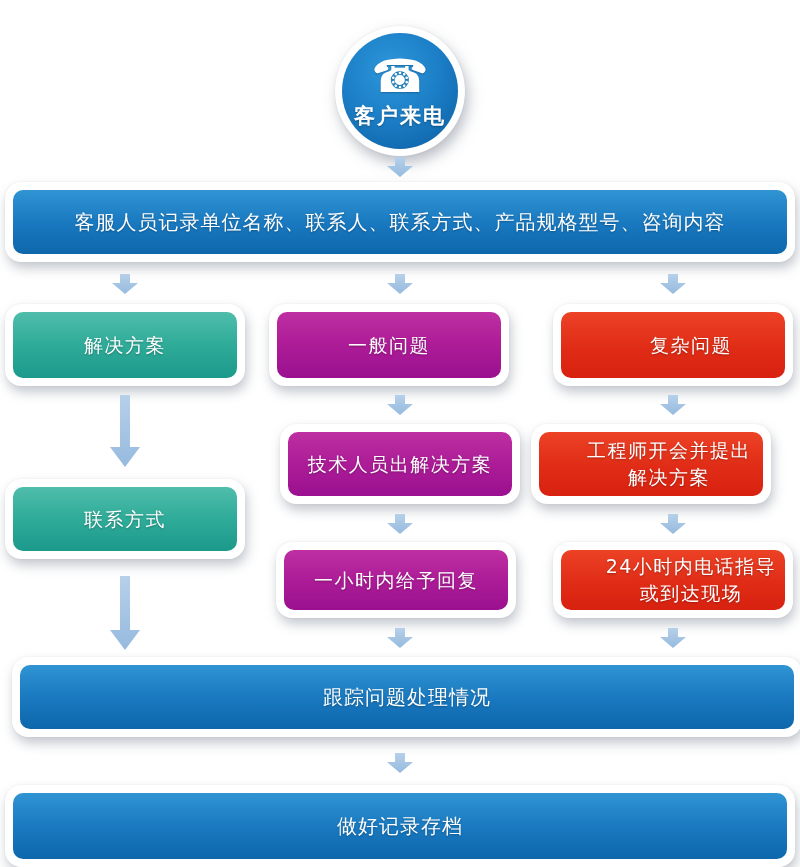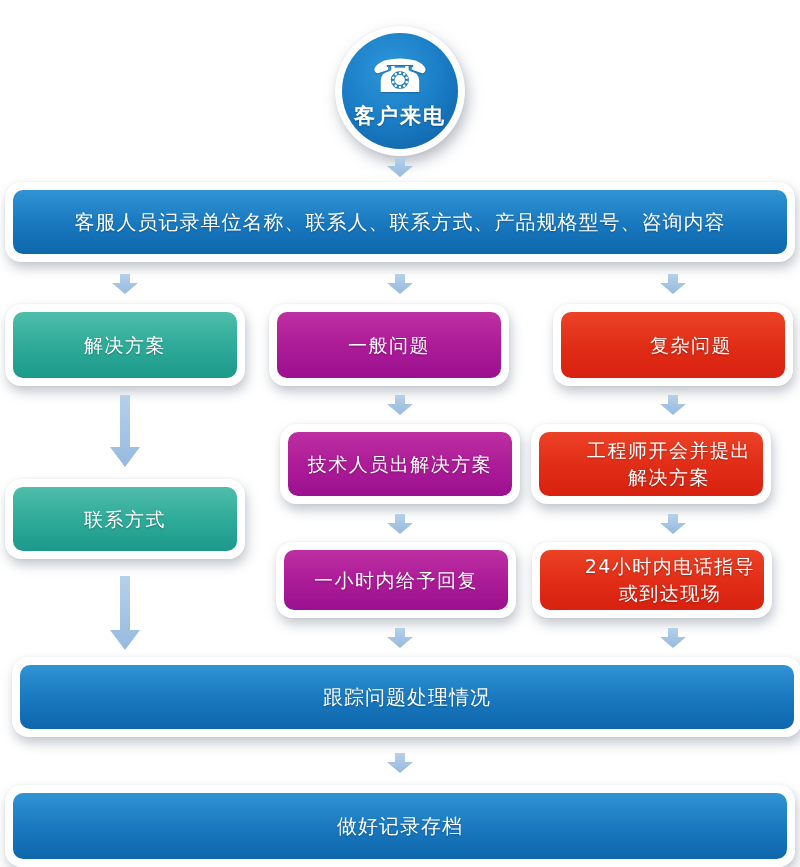--- a/index.html
+++ b/index.html
@@ -170,21 +170,21 @@
   </svg>
   <svg class="arrow" style="left:660px; top:514px" width="26" height="20" viewBox="0 0 26 20">
     <polygon points="8,0 18,0 18,9 26,9 13,20 0,9 8,9" fill="url(#arrowGrad)"></polygon>
   </svg>
 
   <div class="node" style="left:276px; top:542px; width:240px; height:76px">
     <div class="node-inner fill-magenta">
       <span class="node-label">一小时内给予回复</span>
     </div>
   </div>
-  <div class="node" style="left:532px; top:542px; width:240px; height:76px">
+  <div class="node" style="left:553px; top:542px; width:240px; height:76px">
     <div class="node-inner fill-red">
       <span class="node-label">24小时内电话指导
 或到达现场</span>
     </div>
   </div>
 
   <svg class="arrow" style="left:110px; top:576px" width="30" height="74" viewBox="0 0 30 74">
     <polygon points="10,0 20,0 20,54 30,54 15,74 0,54 10,54" fill="url(#arrowGrad)"></polygon>
   </svg>
   <svg class="arrow" style="left:387px; top:628px" width="26" height="20" viewBox="0 0 26 20">

